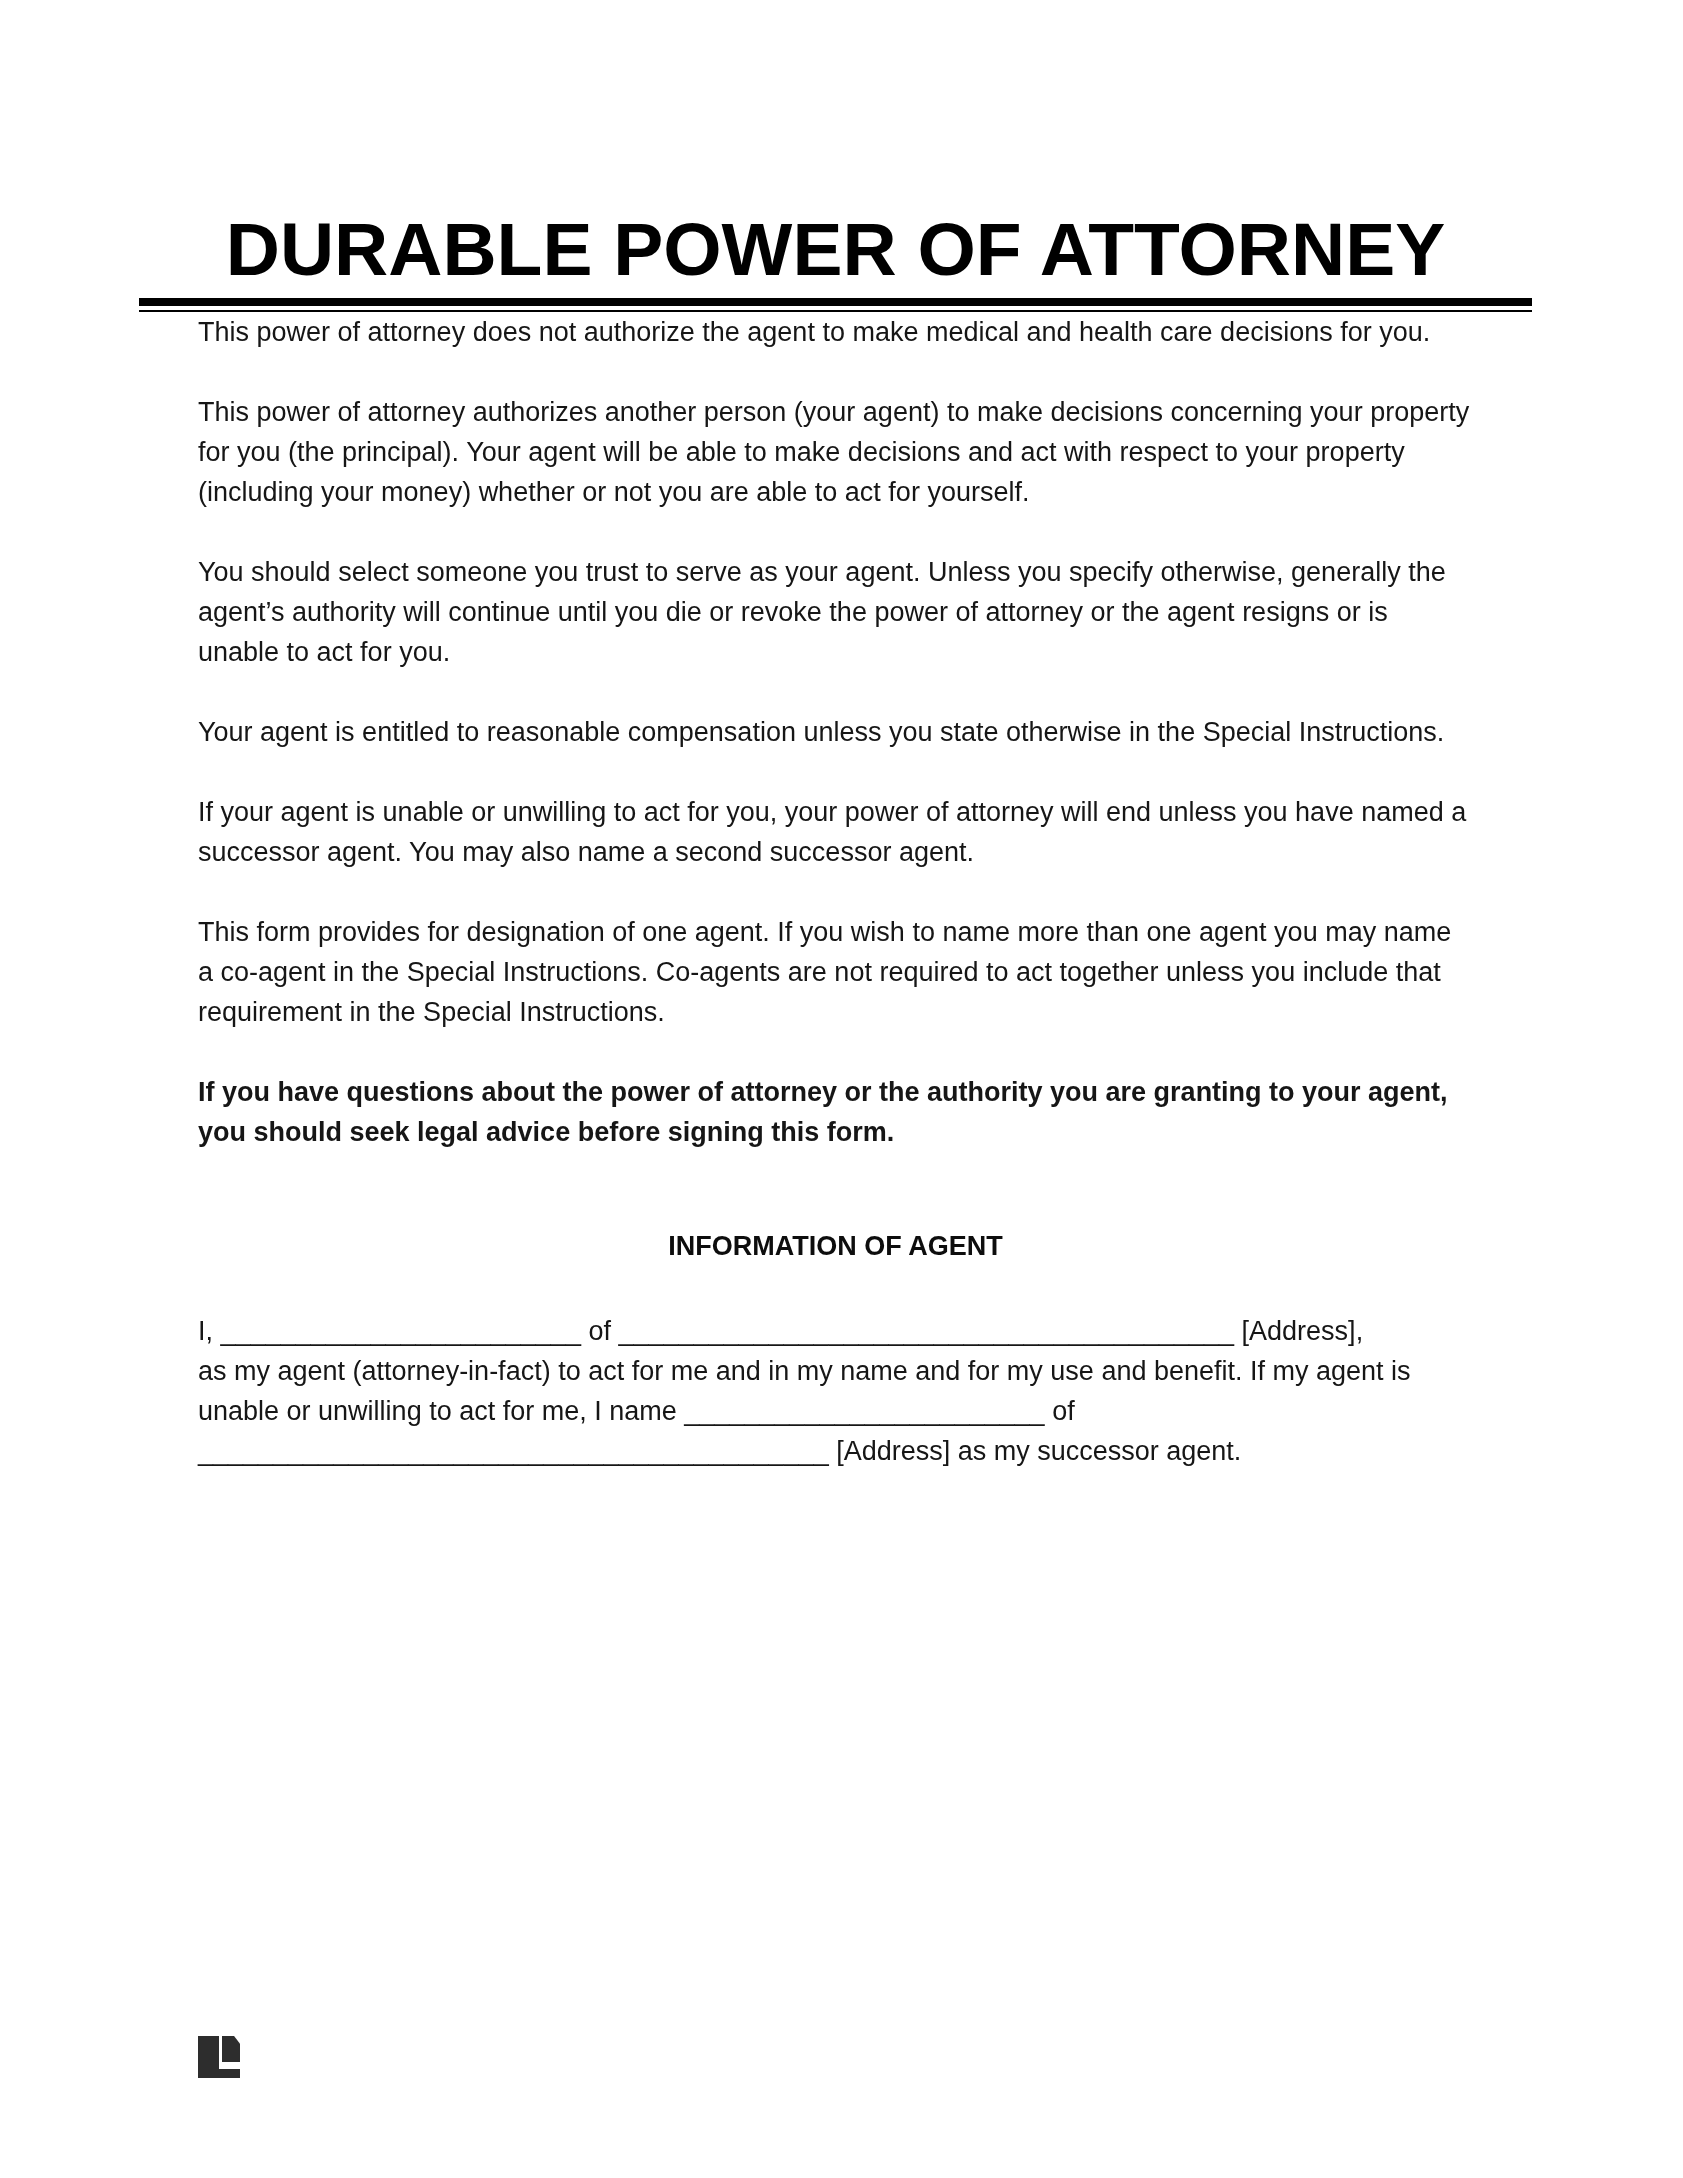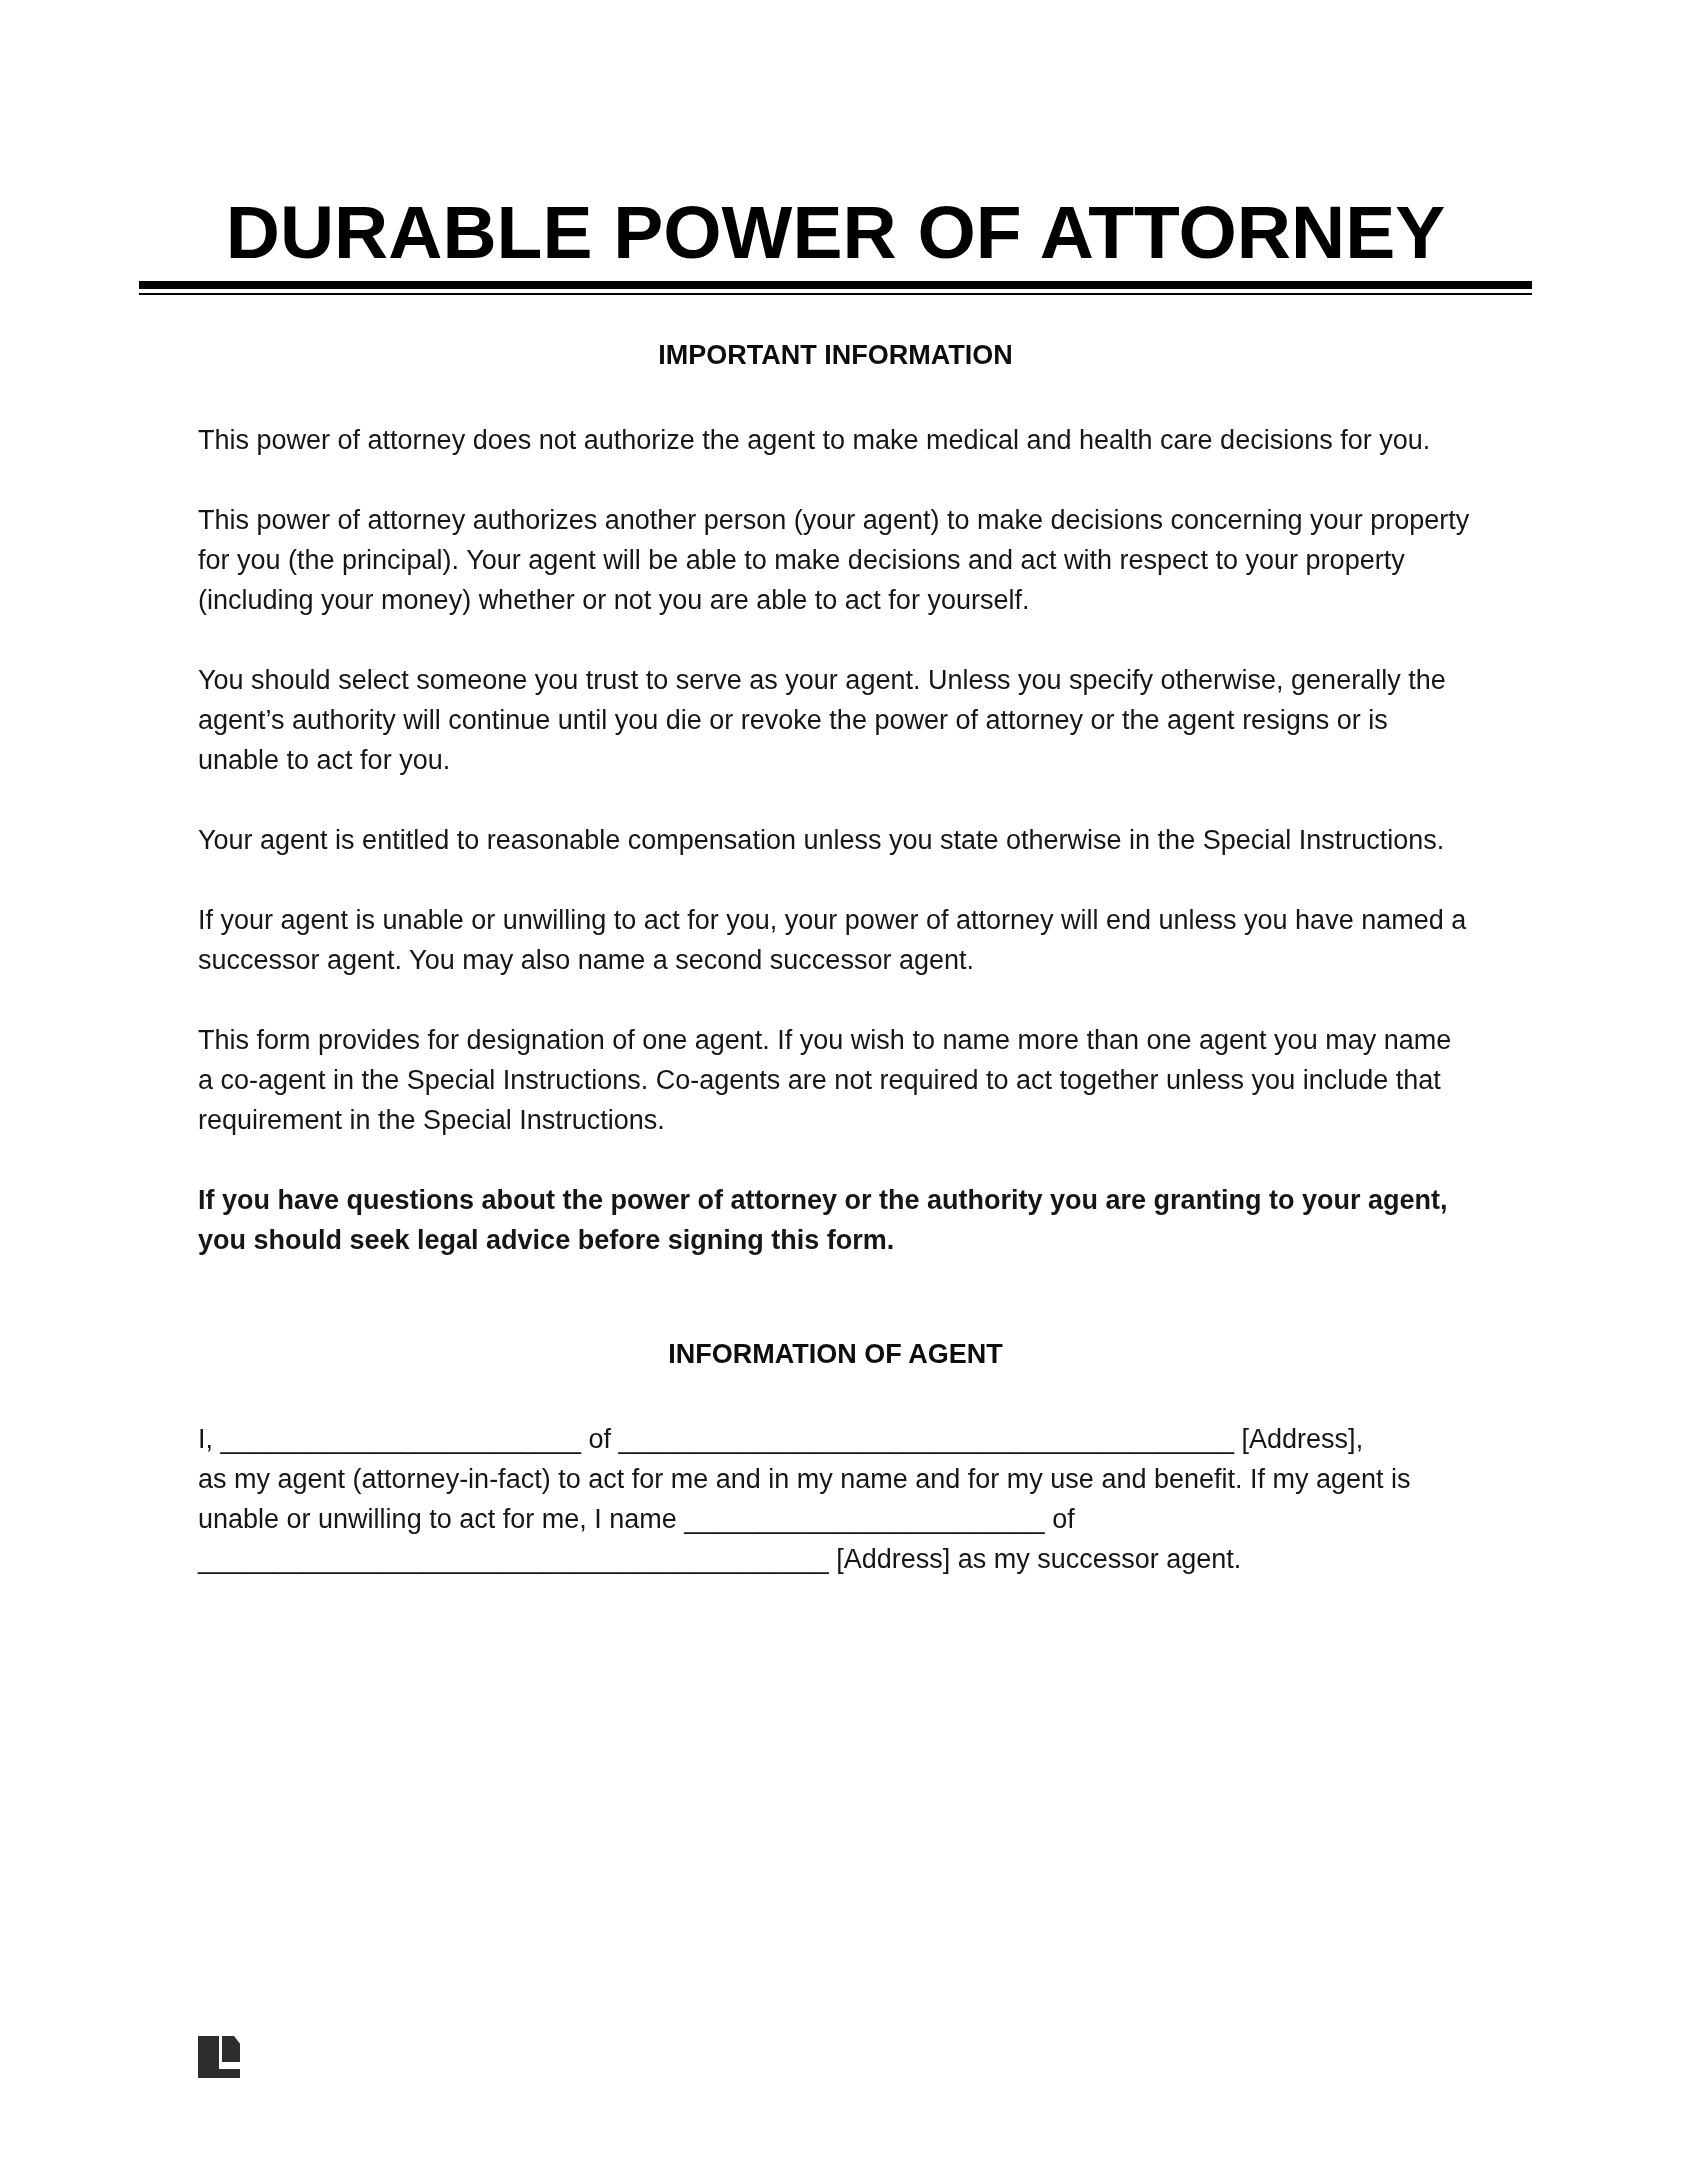--- a/index.html
+++ b/index.html
@@ -12,21 +12,21 @@
     width: 1683px;
     height: 2178px;
     background: #ffffff;
     overflow: hidden;
     font-family: "Liberation Sans", "DejaVu Sans", sans-serif;
     color: #161616;
   }
   .content {
     position: absolute;
     left: 198px;
-    top: 0;
+    top: 17px;
     width: 1275px;
     font-size: 27px;
     line-height: 40px;
   }
   .doc-header {
     margin: 0 -59px;
     padding-top: 195px;
   }
   .doc-title {
     margin: 0;
@@ -104,21 +104,20 @@
 
 <div class="page">
   <div class="content">
 
     <div class="doc-header">
       <h1 class="doc-title">DURABLE POWER OF ATTORNEY</h1>
       <div class="title-rule"></div>
     </div>
 
     <section>
-      <h2 class="section-heading heading-info">IMPORTANT INFORMATION</h2>
 
       <p>This power of attorney does not authorize the agent to make medical and health care decisions for you.</p>
 
       <p>This power of attorney authorizes another person (your agent) to make decisions concerning your property for you (the principal). Your agent will be able to make decisions and act with respect to your property (including your money) whether or not you are able to act for yourself.</p>
 
       <p>You should select someone you trust to serve as your agent. Unless you specify otherwise, generally the agent’s authority will continue until you die or revoke the power of attorney or the agent resigns or is unable to act for you.</p>
 
       <p>Your agent is entitled to reasonable compensation unless you state otherwise in the Special Instructions.</p>
 
       <p>If your agent is unable or unwilling to act for you, your power of attorney will end unless you have named a successor agent. You may also name a second successor agent.</p>

